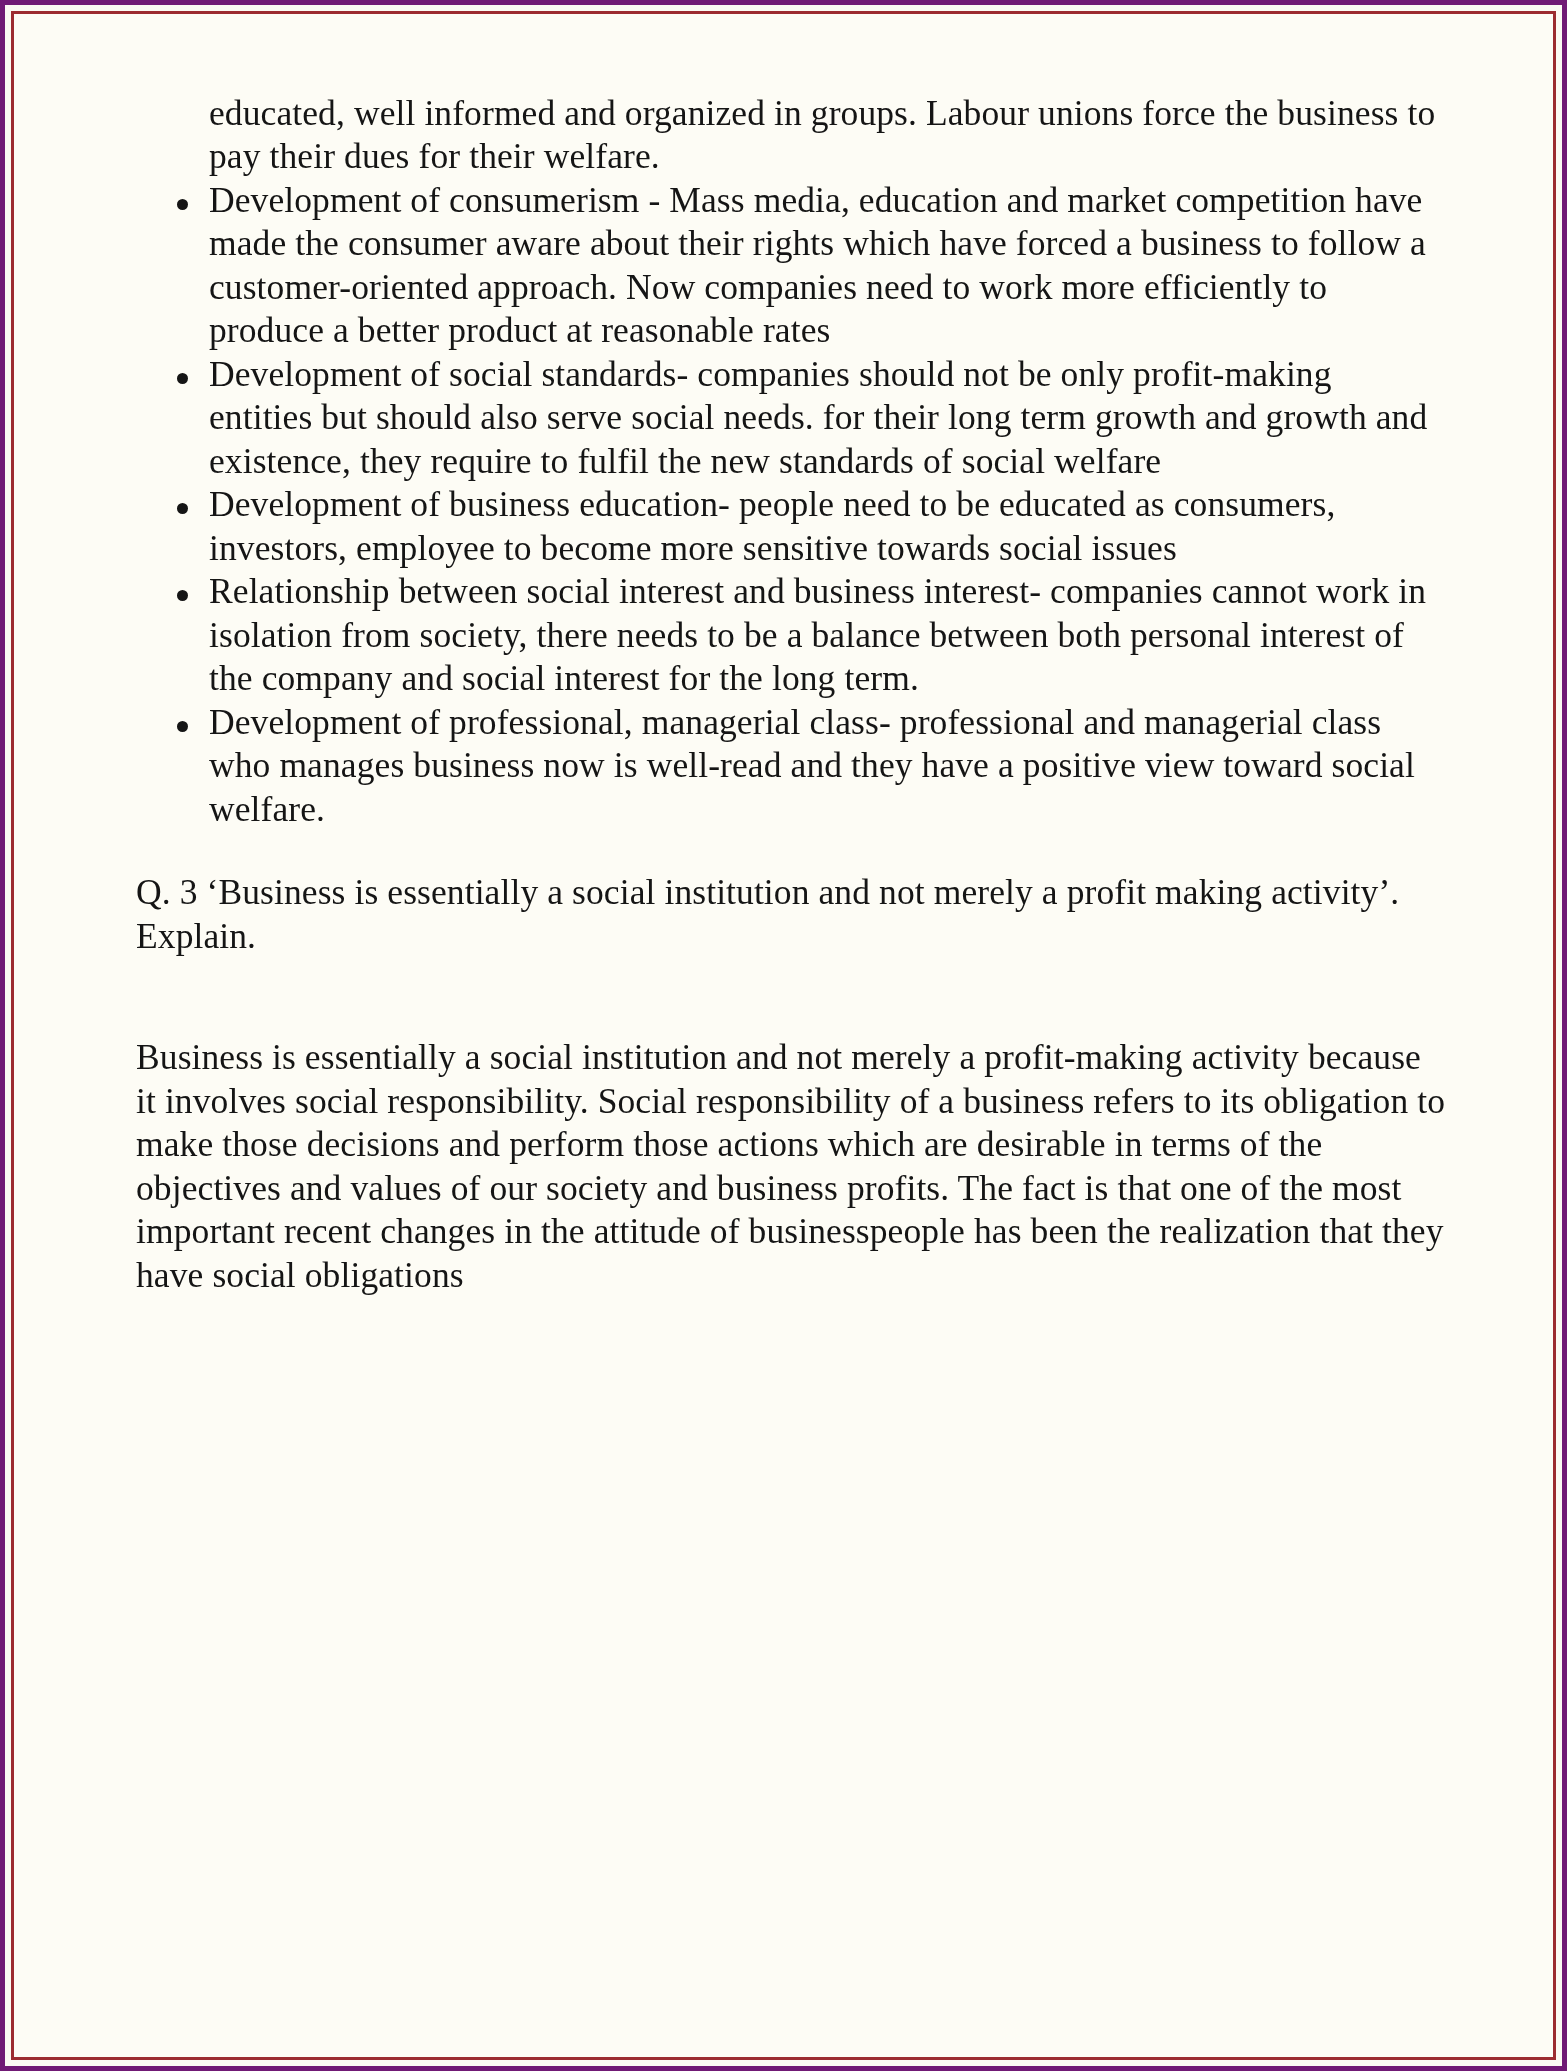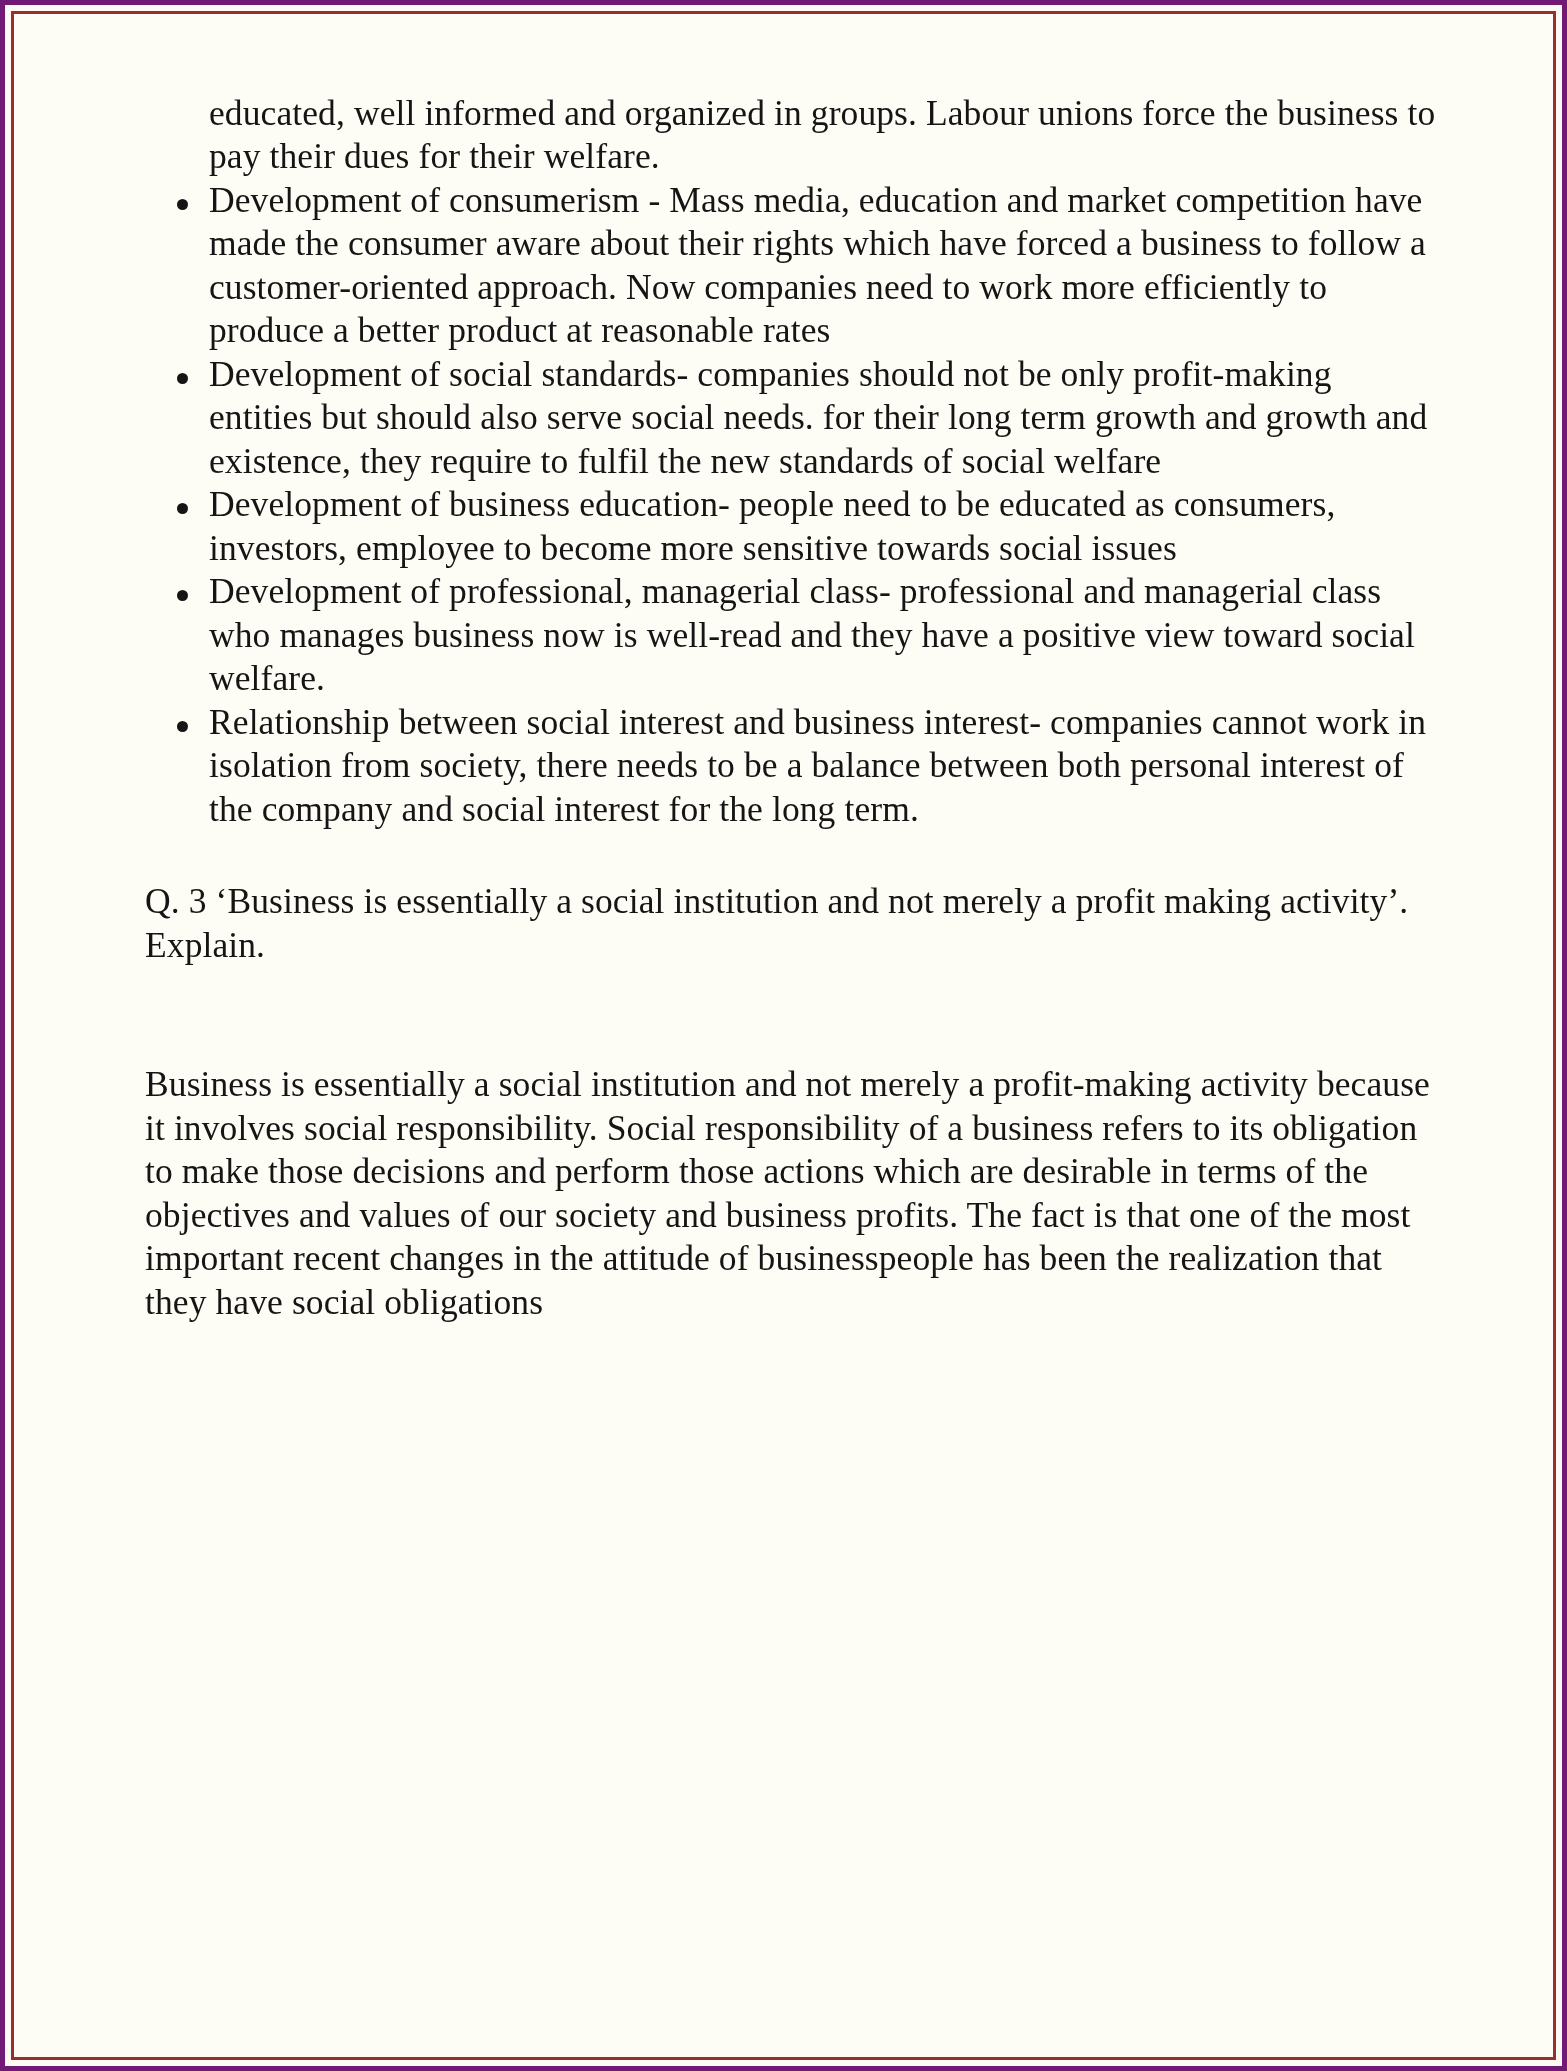--- a/index.html
+++ b/index.html
@@ -67,21 +67,21 @@
     background: #151515;
     border-radius: 50%;
     display: block;
   }
   li.cont-item {
     position: relative;
     padding-left: 73px;
   }
 
   .para {
-    margin: 9px;
+    margin: 0;
     padding: 0;
   }
   .gap-q   { height: 40px; }
   .gap-ans { height: 40px; }
   .gap-ansbody { height: 38px; }
 
   .q-block { text-indent: 0; }
 </style>
 </head>
 <body>
@@ -103,25 +103,25 @@
           <li class="bullet-item">
             <span class="bullet-dot"></span>
             <span>Development of social standards- companies should not be only profit-making entities but should also serve social needs. for their long term growth and growth and existence, they require to fulfil the new standards of social welfare</span>
           </li>
           <li class="bullet-item">
             <span class="bullet-dot"></span>
             <span>Development of business education- people need to be educated as consumers, investors, employee to become more sensitive towards social issues</span>
           </li>
           <li class="bullet-item">
             <span class="bullet-dot"></span>
-            <span>Development of professional, managerial class- professional and managerial class who manages business now is well-read and they have a positive view toward social welfare.</span>
+            <span>Relationship between social interest and business interest- companies cannot work in isolation from society, there needs to be a balance between both personal interest of the company and social interest for the long term.</span>
           </li>
           <li class="bullet-item">
             <span class="bullet-dot"></span>
-            <span>Relationship between social interest and business interest- companies cannot work in isolation from society, there needs to be a balance between both personal interest of the company and social interest for the long term.</span>
+            <span>Development of professional, managerial class- professional and managerial class who manages business now is well-read and they have a positive view toward social welfare.</span>
           </li>
         </ul>
 
         <div class="gap-q"></div>
 
         <p class="para q-block">Q. 3 ‘Business is essentially a social institution and not merely a profit making activity’. Explain.</p>
 
         <div class="gap-ans"></div>
 
 

